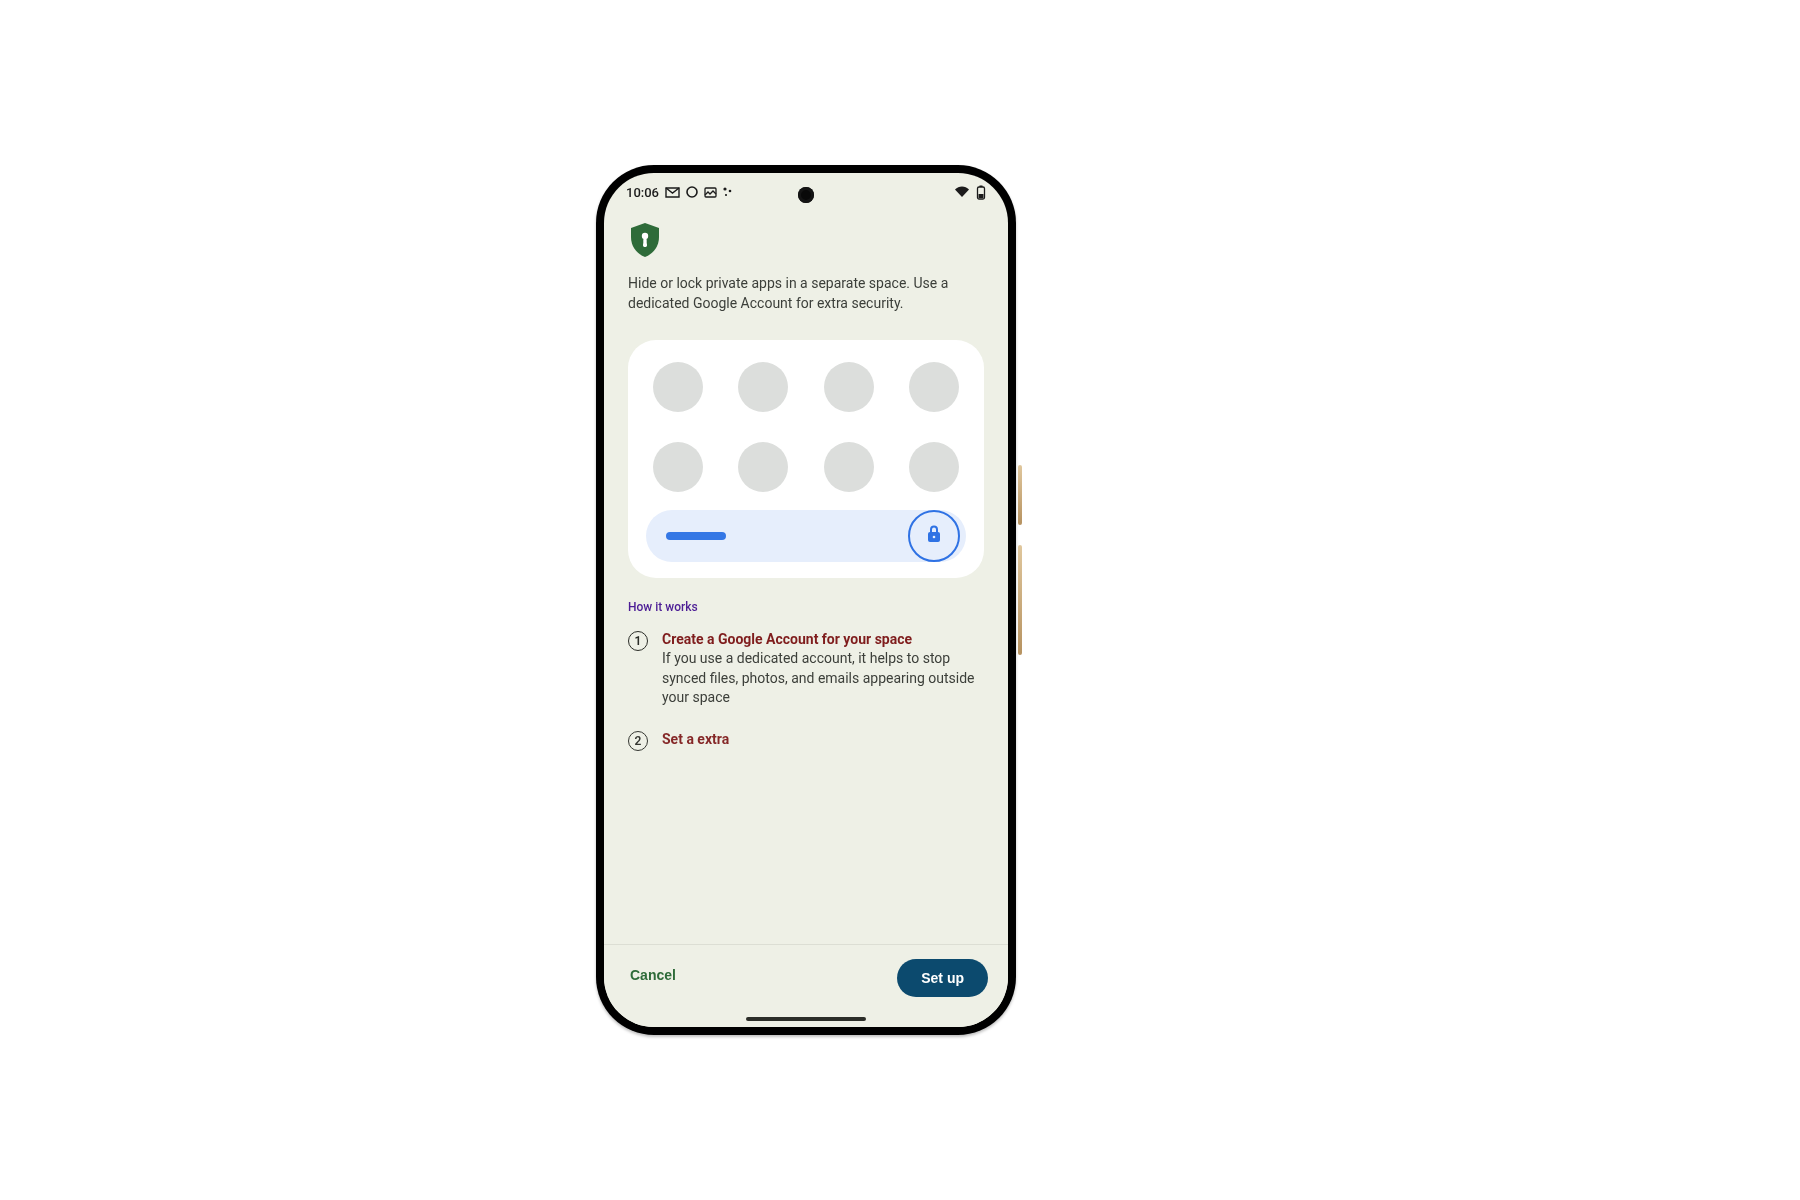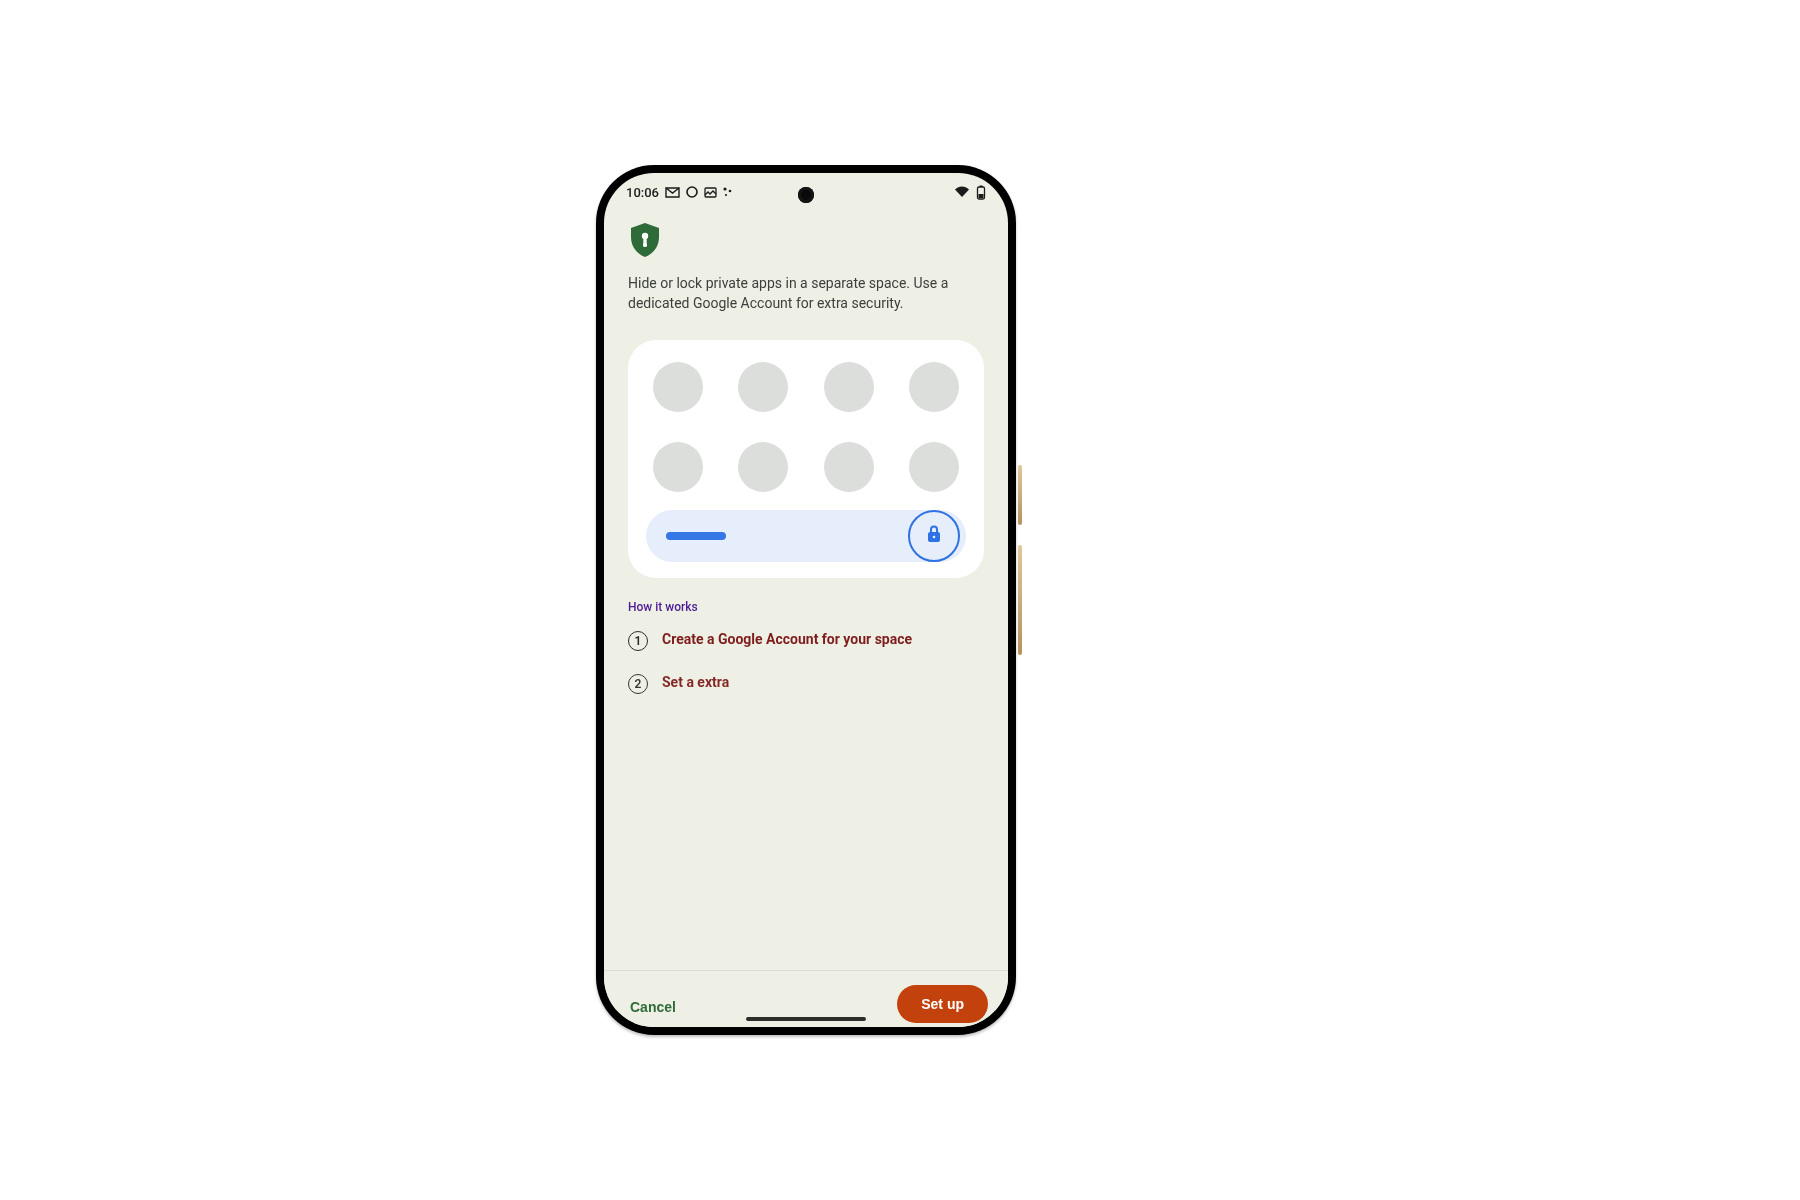--- a/index.html
+++ b/index.html
@@ -96,29 +96,29 @@
   .step-num{
     width:20px;height:20px;border:1.5px solid #2b2d28;border-radius:50%;
     display:flex;align-items:center;justify-content:center;font-size:12px;font-weight:600;color:#2b2d28;flex-shrink:0;margin-top:1px;
   }
   .step-body{ font-size:14px; color:#3c3f3a; line-height:1.4; }
   .step-heading{ font-weight:700; color:#7f1d1d; font-size:14px;}
 
   
   .bottom-bar{
     border-top:1px solid #dcded4;
-    padding:14px 20px 4px;
-    display:flex;align-items:flex-end;justify-content:space-between;
+    padding:14px 20px 30px;
+    display:flex;align-items:flex-start;justify-content:space-between;
     background:#eef0e6;
   }
   .btn-text{
     color:#2e6b39;font-size:14px;font-weight:600;background:none;border:none;cursor:pointer;padding:8px 6px;border-radius:20px;
   }
   .btn-fill{
-    background:#c2410c;color:#fff;border:none;border-radius:22px;padding:11px 24px;font-size:14px;font-weight:600;cursor:pointer;
+    background:#0c4a6e;color:#fff;border:none;border-radius:22px;padding:11px 24px;font-size:14px;font-weight:600;cursor:pointer;
   }
   .nav-handle{
     position:absolute;bottom:6px;left:50%;transform:translateX(-50%);
     width:120px;height:4px;border-radius:2px;background:#2b2d28;
   }
 </style>
 </head>
 <body>
 
 <div class="stage">
@@ -208,20 +208,21 @@
             </div>
           </div>
         </div>
 
         <div class="how-title">How it works</div>
 
         <div class="step">
           <div class="step-num">1</div>
           <div class="step-body">
             <div class="step-heading">Create a Google Account for your space</div>
+            <div>If you use a dedicated account, it helps to stop synced files, photos, and emails appearing outside your space</div>
           </div>
         </div>
 
         <div class="step" style="opacity:.95;transform:translateY(6px);">
           <div class="step-num">2</div>
           <div class="step-body">
             <div class="step-heading">Set a extra</div>
           </div>
         </div>
       </div>

